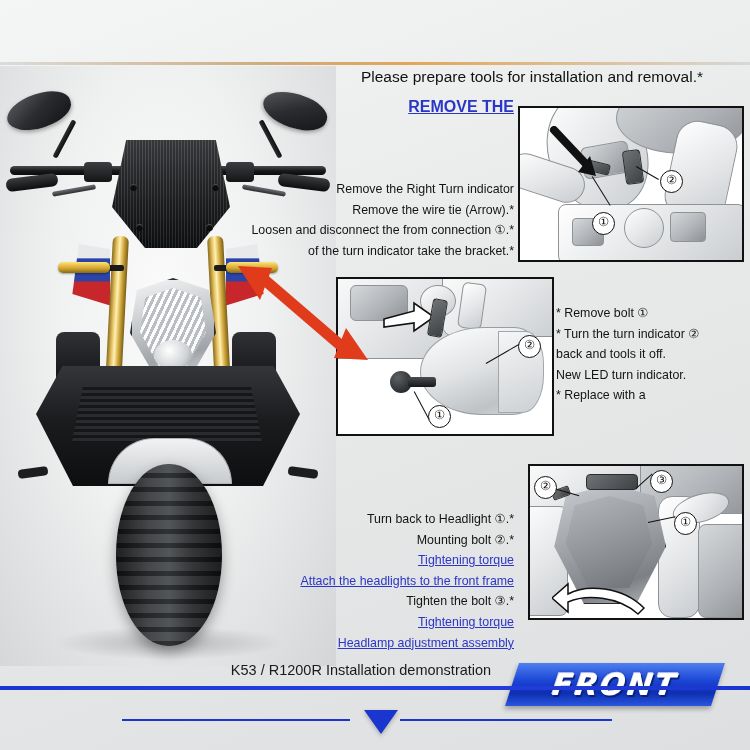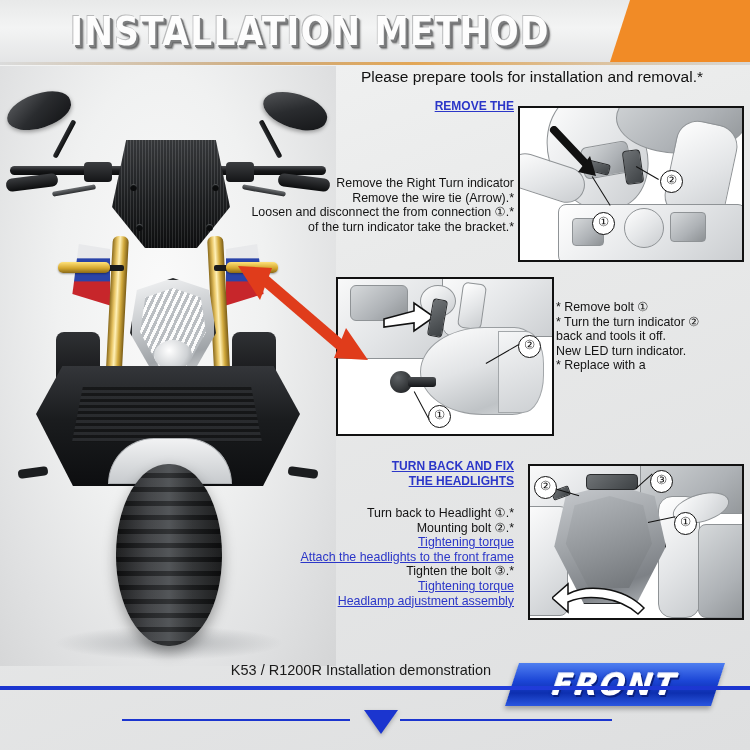--- a/index.html
+++ b/index.html
@@ -165,29 +165,29 @@
   .footpeg{width:30px;height:9px;border-radius:4px;background:#1b1d1f;}
   .footpeg.l{left:18px;top:402px;transform:rotate(-8deg);}
   .footpeg.r{left:288px;top:402px;transform:rotate(8deg);}
 
   
   .lead{
     position:absolute;left:318px;top:68px;width:428px;
     text-align:center;font-size:15.5px;color:#111;
   }
   .linktitle{
-    position:absolute;text-align:right;font-size:12px;font-weight:bold;
+    position:absolute;text-align:right;font-size:16px;font-weight:bold;
     color:#2b36c8;line-height:15px;
   }
   .linktitle span{text-decoration:underline;display:block;}
 
   .textblock{
     position:absolute;text-align:right;font-size:12.4px;color:#141414;line-height:14.6px;
   }
-  .textblock .ln{white-space:nowrap;}
+  .textblock .ln{white-space:nowrap;margin-top:6px;}
   .textblock .ln.link{color:#2b36c8;text-decoration:underline;}
 
   .textblock.left-al{text-align:left;}
 
   
   .panel{
     position:absolute;border:2px solid #111;background:#fff;overflow:hidden;
   }
   .blob{
     position:absolute;background:linear-gradient(140deg,#ffffff,#e3e5e7 55%,#c9cccf);
@@ -233,24 +233,20 @@
     border-left:17px solid transparent;border-right:17px solid transparent;
     border-top:24px solid #1b35cf;
     filter:drop-shadow(0 2px 2px rgba(0,0,0,.25));
   }
 </style>
 </head>
 <body>
 
 <div id="page">
 
-  <div class="header">
-    <div class="hdr-orange"></div>
-    <div class="hdr-title">INSTALLATION METHOD</div>
-  </div>
   <div class="hdr-rule"></div>
 
   <div class="bike-stage">
     <div class="bk shadowpool"></div>
     <div class="bk mstem l"></div>
     <div class="bk mstem r"></div>
     <div class="bk mirror l"></div>
     <div class="bk mirror r"></div>
     <div class="bk bar"></div>
     <div class="bk grip l"></div>
@@ -368,24 +364,20 @@
   </svg>
 
   <div class="textblock left-al" style="left:556px;top:300px;width:190px;">
     <div class="ln">* Remove bolt ①</div>
     <div class="ln">* Turn the turn indicator ②</div>
     <div class="ln">back and tools it off.</div>
     <div class="ln">New LED turn indicator.</div>
     <div class="ln">* Replace with a</div>
   </div>
 
-  <div class="linktitle" style="left:330px;top:459px;width:184px;">
-    <span>TURN BACK AND FIX</span>
-    <span>THE HEADLIGHTS</span>
-  </div>
 
   <div class="textblock" style="left:256px;top:506px;width:258px;">
     <div class="ln">Turn back to Headlight ①.*</div>
     <div class="ln">Mounting bolt ②.*</div>
     <div class="ln link">Tightening torque</div>
     <div class="ln link">Attach the headlights to the front frame</div>
     <div class="ln">Tighten the bolt ③.*</div>
     <div class="ln link">Tightening torque</div>
     <div class="ln link">Headlamp adjustment assembly</div>
   </div>

